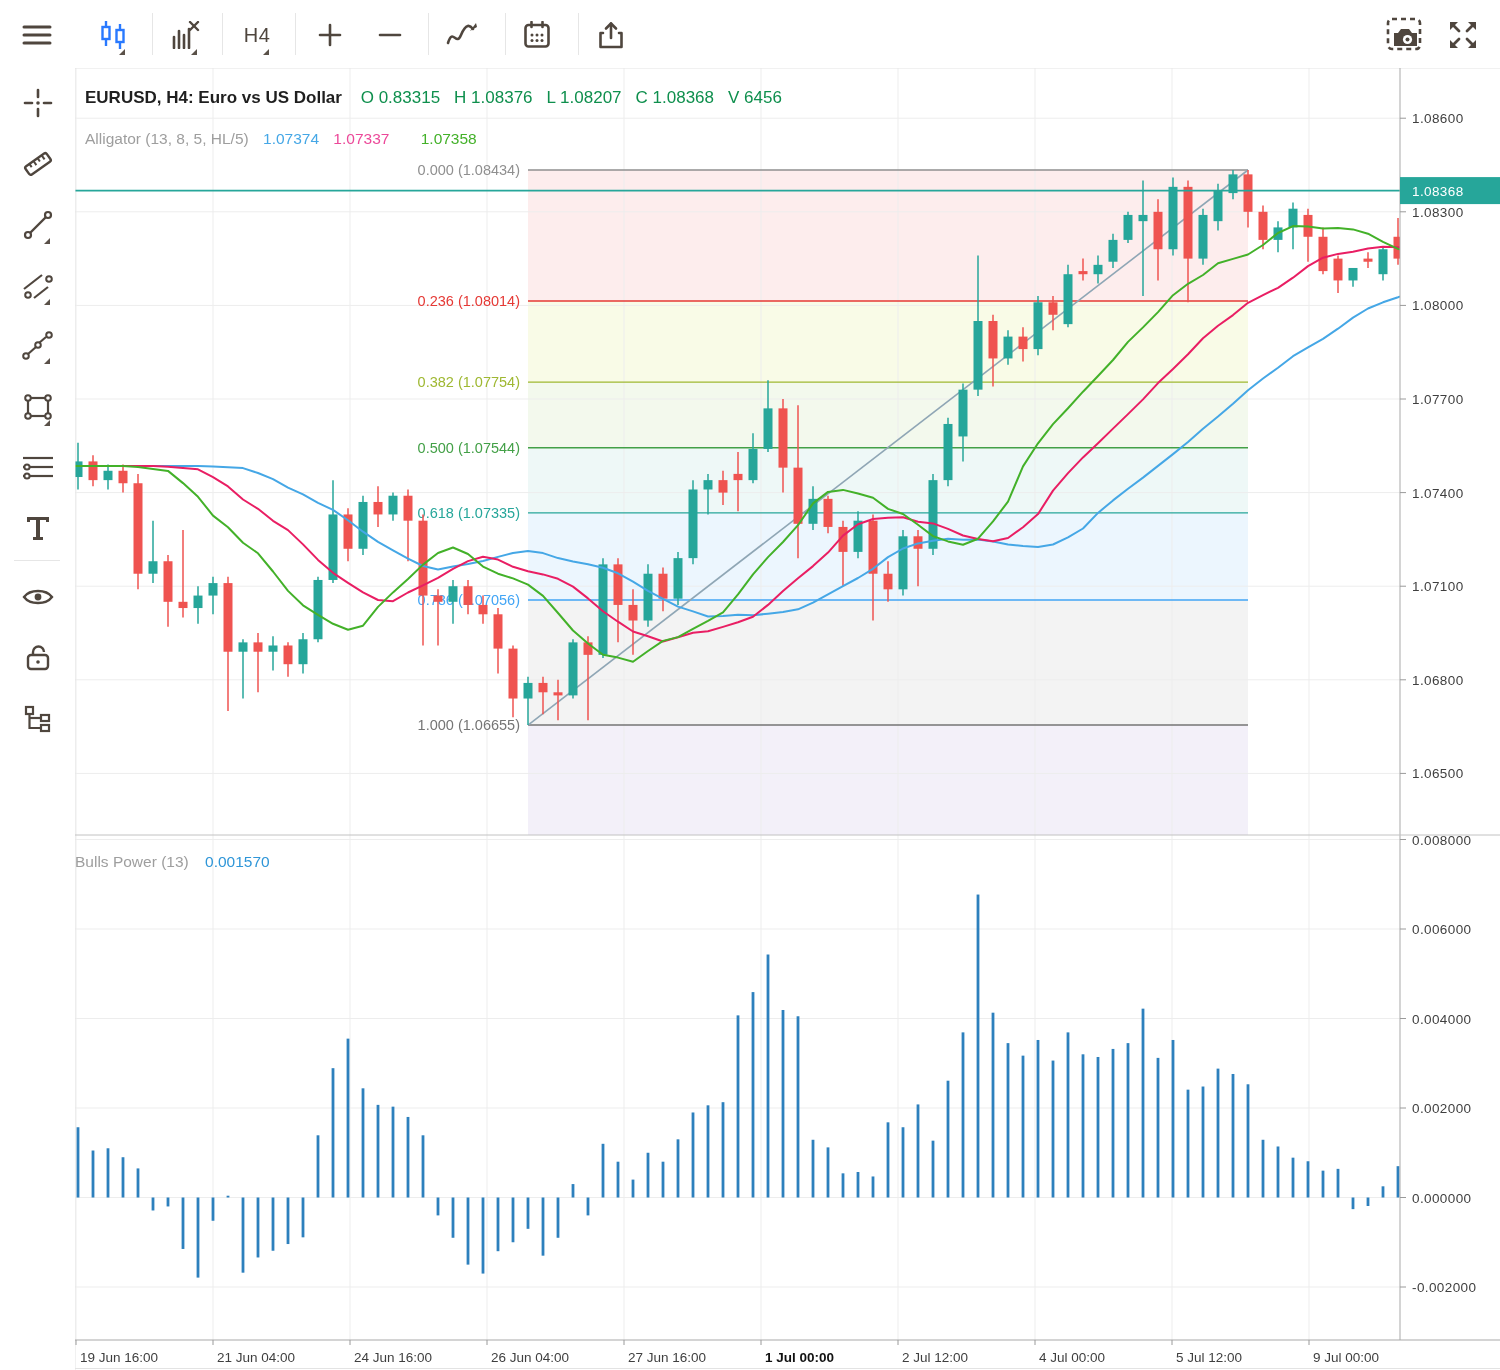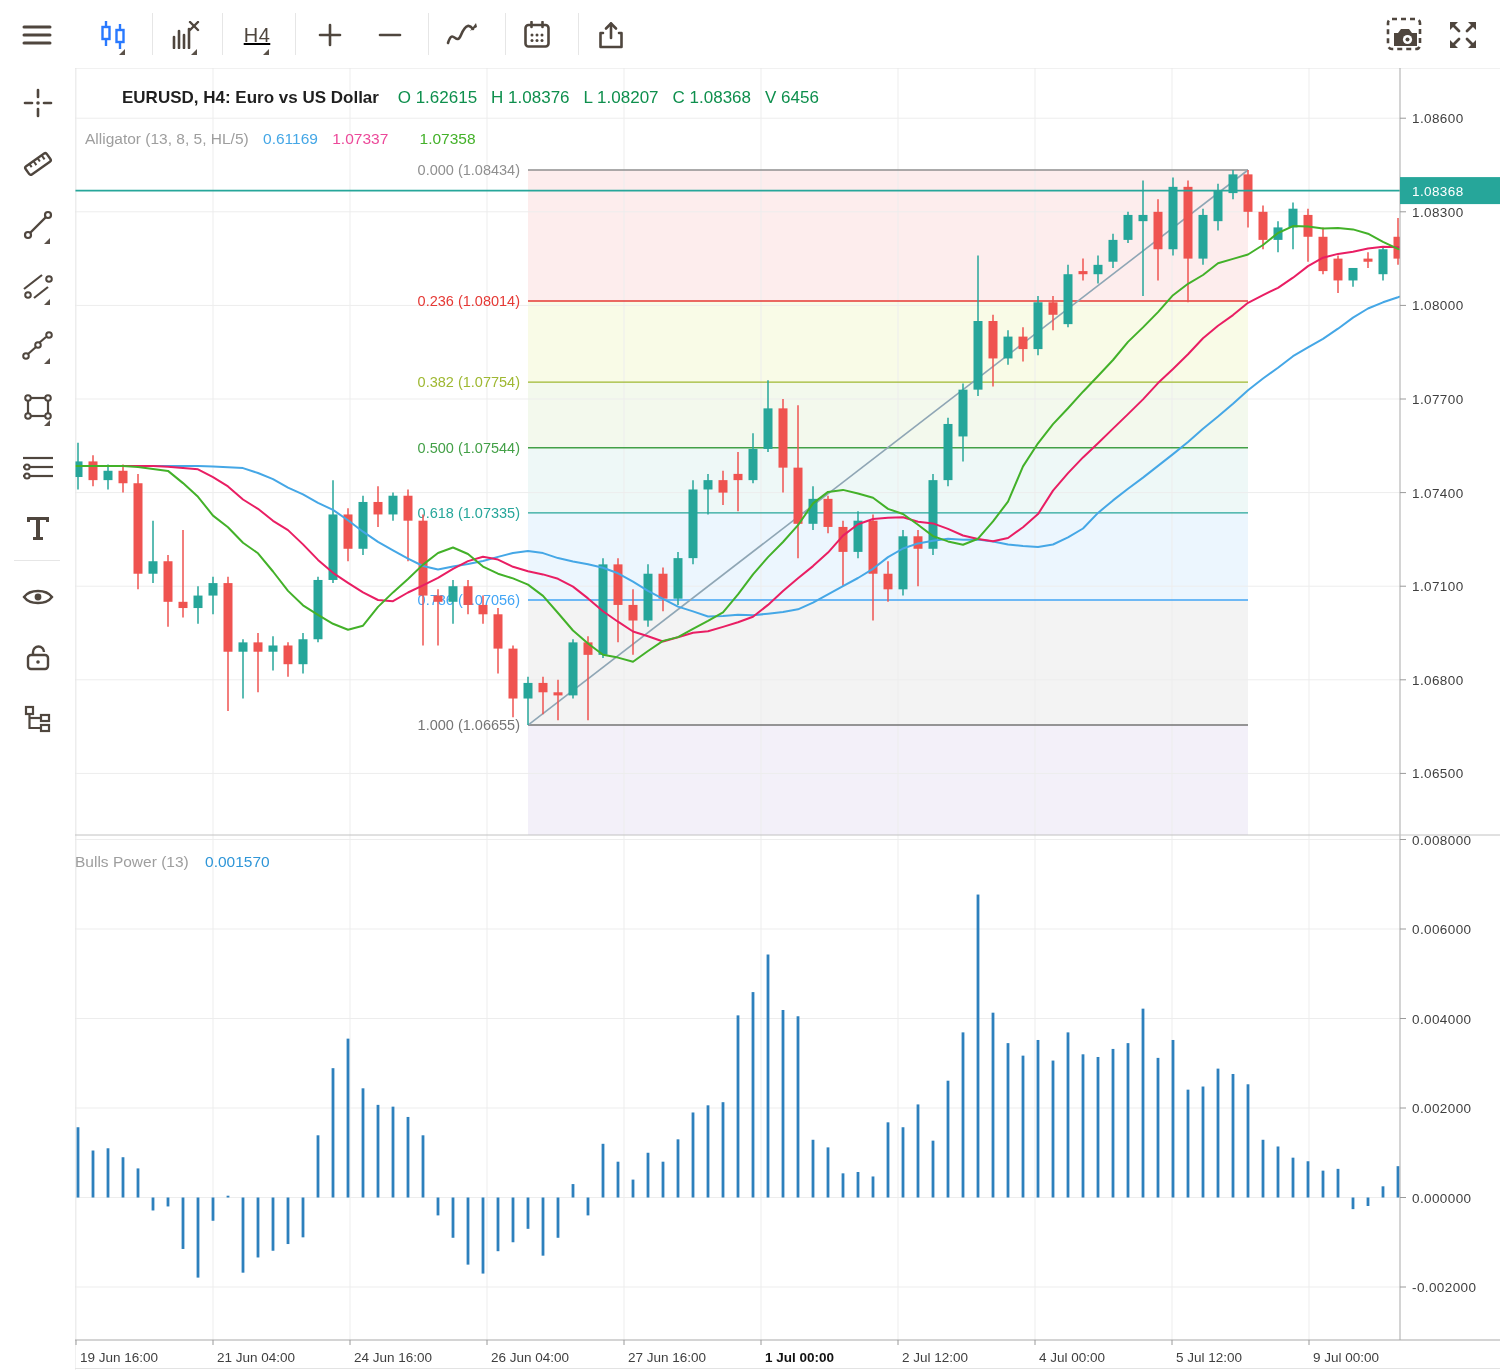--- a/index.html
+++ b/index.html
@@ -3,33 +3,33 @@
 <meta charset="utf-8">
 <style>
   * { box-sizing: border-box; }
   html,body { margin:0; padding:0; background:#fff; }
   .app {
     position:relative; width:1500px; height:1370px; background:#fff;
     font-family:"Liberation Sans", sans-serif; overflow:hidden;
   }
   
   .toolbar { position:absolute; left:0; top:0; width:1500px; height:68px; background:#fff; }
-  .tb-btn { position:absolute; top:14px; width:40px; height:42px; display:flex; align-items:center; justify-content:center; cursor:pointer;text-decoration:underline; }
+  .tb-btn { position:absolute; top:14px; width:40px; height:42px; display:flex; align-items:center; justify-content:center; cursor:pointer; }
   .tb-sep { position:absolute; top:13px; width:1px; height:42px; background:#e6e6e6; }
   .caret { position:absolute; bottom:1px; right:8px; width:0; height:0;
            border-style:solid; border-width:0 0 6px 6px;
            border-color:transparent transparent #5a5149 transparent; }
   .tf-label { font-size:20px; color:#4f463e; letter-spacing:0.5px; }
   
   .sidebar { position:absolute; left:0; top:68px; width:75px; height:1302px; background:#fff; }
   .sb-btn { position:absolute; left:18px; width:40px; height:40px; display:flex; align-items:center; justify-content:center; cursor:pointer; }
   .sb-sep { position:absolute; left:14px; width:46px; height:1px; background:#e6e6e6; }
   
   .row1 { position:absolute; left:85px; top:88px; font-size:17px; white-space:nowrap; }
-  .row1 .sym { color:#1f1f1f; font-weight:700;margin-left:37px; }
+  .row1 .sym { color:#1f1f1f; font-weight:700; }
   .row1 .ohlcv span { color:#0e8f4d; font-weight:400; margin-left:14px; }
   .row2 { position:absolute; left:85px; top:130px; font-size:15.5px; white-space:nowrap; }
   .row2 .lbl { color:#9e9e9e; }
   .row2 b { font-weight:400; margin-left:10px; }
   .row3 { position:absolute; left:75px; top:853px; font-size:15.5px; white-space:nowrap; }
   .row3 .lbl { color:#9e9e9e; }
   .row3 .val { color:#2f96d8; margin-left:12px; }
   svg.chart { position:absolute; left:0; top:0; }
   text { font-family:"Liberation Sans", sans-serif; }
 </style>
@@ -672,26 +672,26 @@
           <path d="M6.5 10 V24 h11"></path>
             <path d="M6.5 14 h11"></path>
         </g>
       </svg>
     </div>
   </div>
 
   <div class="row1">
     <span class="sym">EURUSD, H4: Euro vs US Dollar</span>
     <span class="ohlcv">
-      <span>O 1.62615</span><span>H 1.08376</span><span>L 1.08207</span><span>C 1.08368</span><span>V 6456</span>
+      <span>O 0.83315</span><span>H 1.08376</span><span>L 1.08207</span><span>C 1.08368</span><span>V 6456</span>
     </span>
   </div>
   <div class="row2">
     <span class="lbl">Alligator (13, 8, 5, HL/5)</span>
-    <b id="allig-v0" style="color: rgb(69, 167, 230);">0.61169</b>
+    <b id="allig-v0" style="color: rgb(69, 167, 230);">1.07374</b>
     <b id="allig-v1" style="color: #ec4899;">1.07337</b>
     <b id="allig-v2" style="color: rgb(67, 177, 41); margin-left: 27px;">1.07358</b>
   </div>
   <div class="row3">
     <span class="lbl">Bulls Power (13)</span>
     <span class="val">0.001570</span>
   </div>
 
 </div>
 

